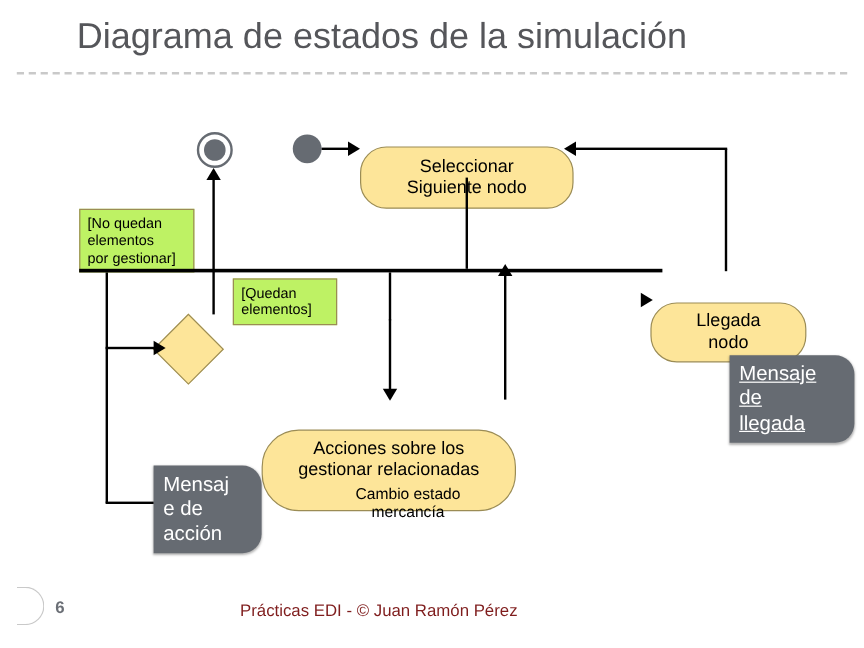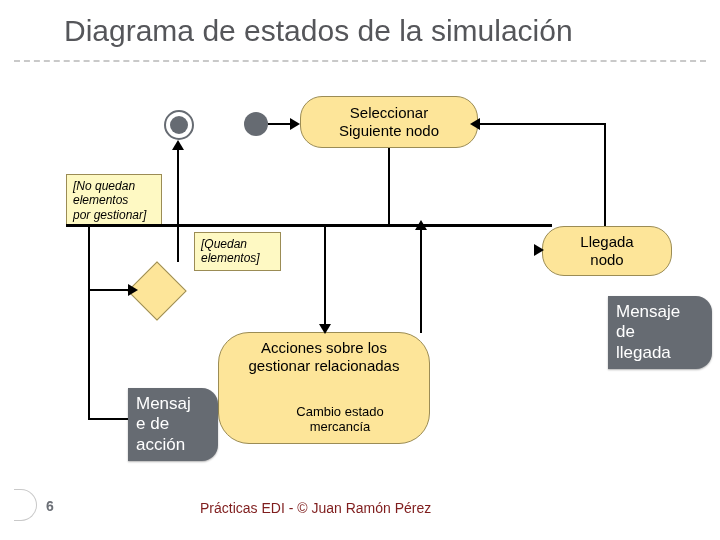--- a/index.html
+++ b/index.html
@@ -38,31 +38,31 @@
   border-radius: 22px;
   text-align: center;
   display: flex;
   align-items: center;
   justify-content: center;
   font-size: 15px;
   color: #000;
   line-height: 1.2;
   padding: 0 6px;
   box-sizing: border-box;
+  margin-top: 26px;
 }
 .note {
   position: absolute;
-  background: #fef9c3;
+  background: #bef264;
   border: 1px solid #9b8c55;
   font-size: 12px;
   color: #000;
   padding: 4px 6px;
   line-height: 1.2;
   box-sizing: border-box;
-  font-style: italic;
 }
 .label-grey {
   position: absolute;
   background: #666b72;
   color: #fff;
   font-size: 17px;
   padding: 6px 8px;
   line-height: 1.2;
   border-radius: 0 16px 16px 0;
   box-shadow: 0 1px 2px rgba(0,0,0,.3);
@@ -193,33 +193,33 @@
 
   <div class="line" style="left:66px; top:224px; width:486px; height:3px;"></div>
 
   <div class="state" style="left:542px; top:226px; width:130px; height:50px;">
     <div>
       <span>Llegada</span><br>
       <span>nodo</span>
     </div>
   </div>
 
-  <div class="label-grey" style="left:608px; top:296px; width:104px;">
+  <div class="label-grey" style="left:608px; top:296px; width:104px;text-decoration:underline;">
     <span>Mensaje</span><br>
     <span>de</span><br>
     <span>llegada</span>
   </div>
 
   <div class="arrow arrow-right-h" style="left:534px; top:244px; border-left-color:#000;"></div>
 
   <div class="line" style="left:604px; top:124px; width:2px; height:102px;"></div>
   <div class="line" style="left:478px; top:123px; width:128px; height:2px;"></div>
   <div class="arrow arrow-left-h" style="left:470px; top:118px;"></div>
 
-  <div class="state" style="left:218px; top:332px; width:212px; height:112px; border-radius:31px; align-items:flex-start; padding-top:6px;">
+  <div class="state" style="left:218px; top:332px; width:212px; height:68px; border-radius:31px; align-items:flex-start; padding-top:6px;">
     <div style="width:100%;">
       <span>Acciones sobre los</span><br>
       <span>gestionar relacionadas</span><br>
     </div>
   </div>
   <div class="subline" style="left:280px; top:392px; text-align:center; width:120px;margin-top:12px;">
     <span>Cambio estado</span><br>
     <span>mercancía</span>
   </div>
 

